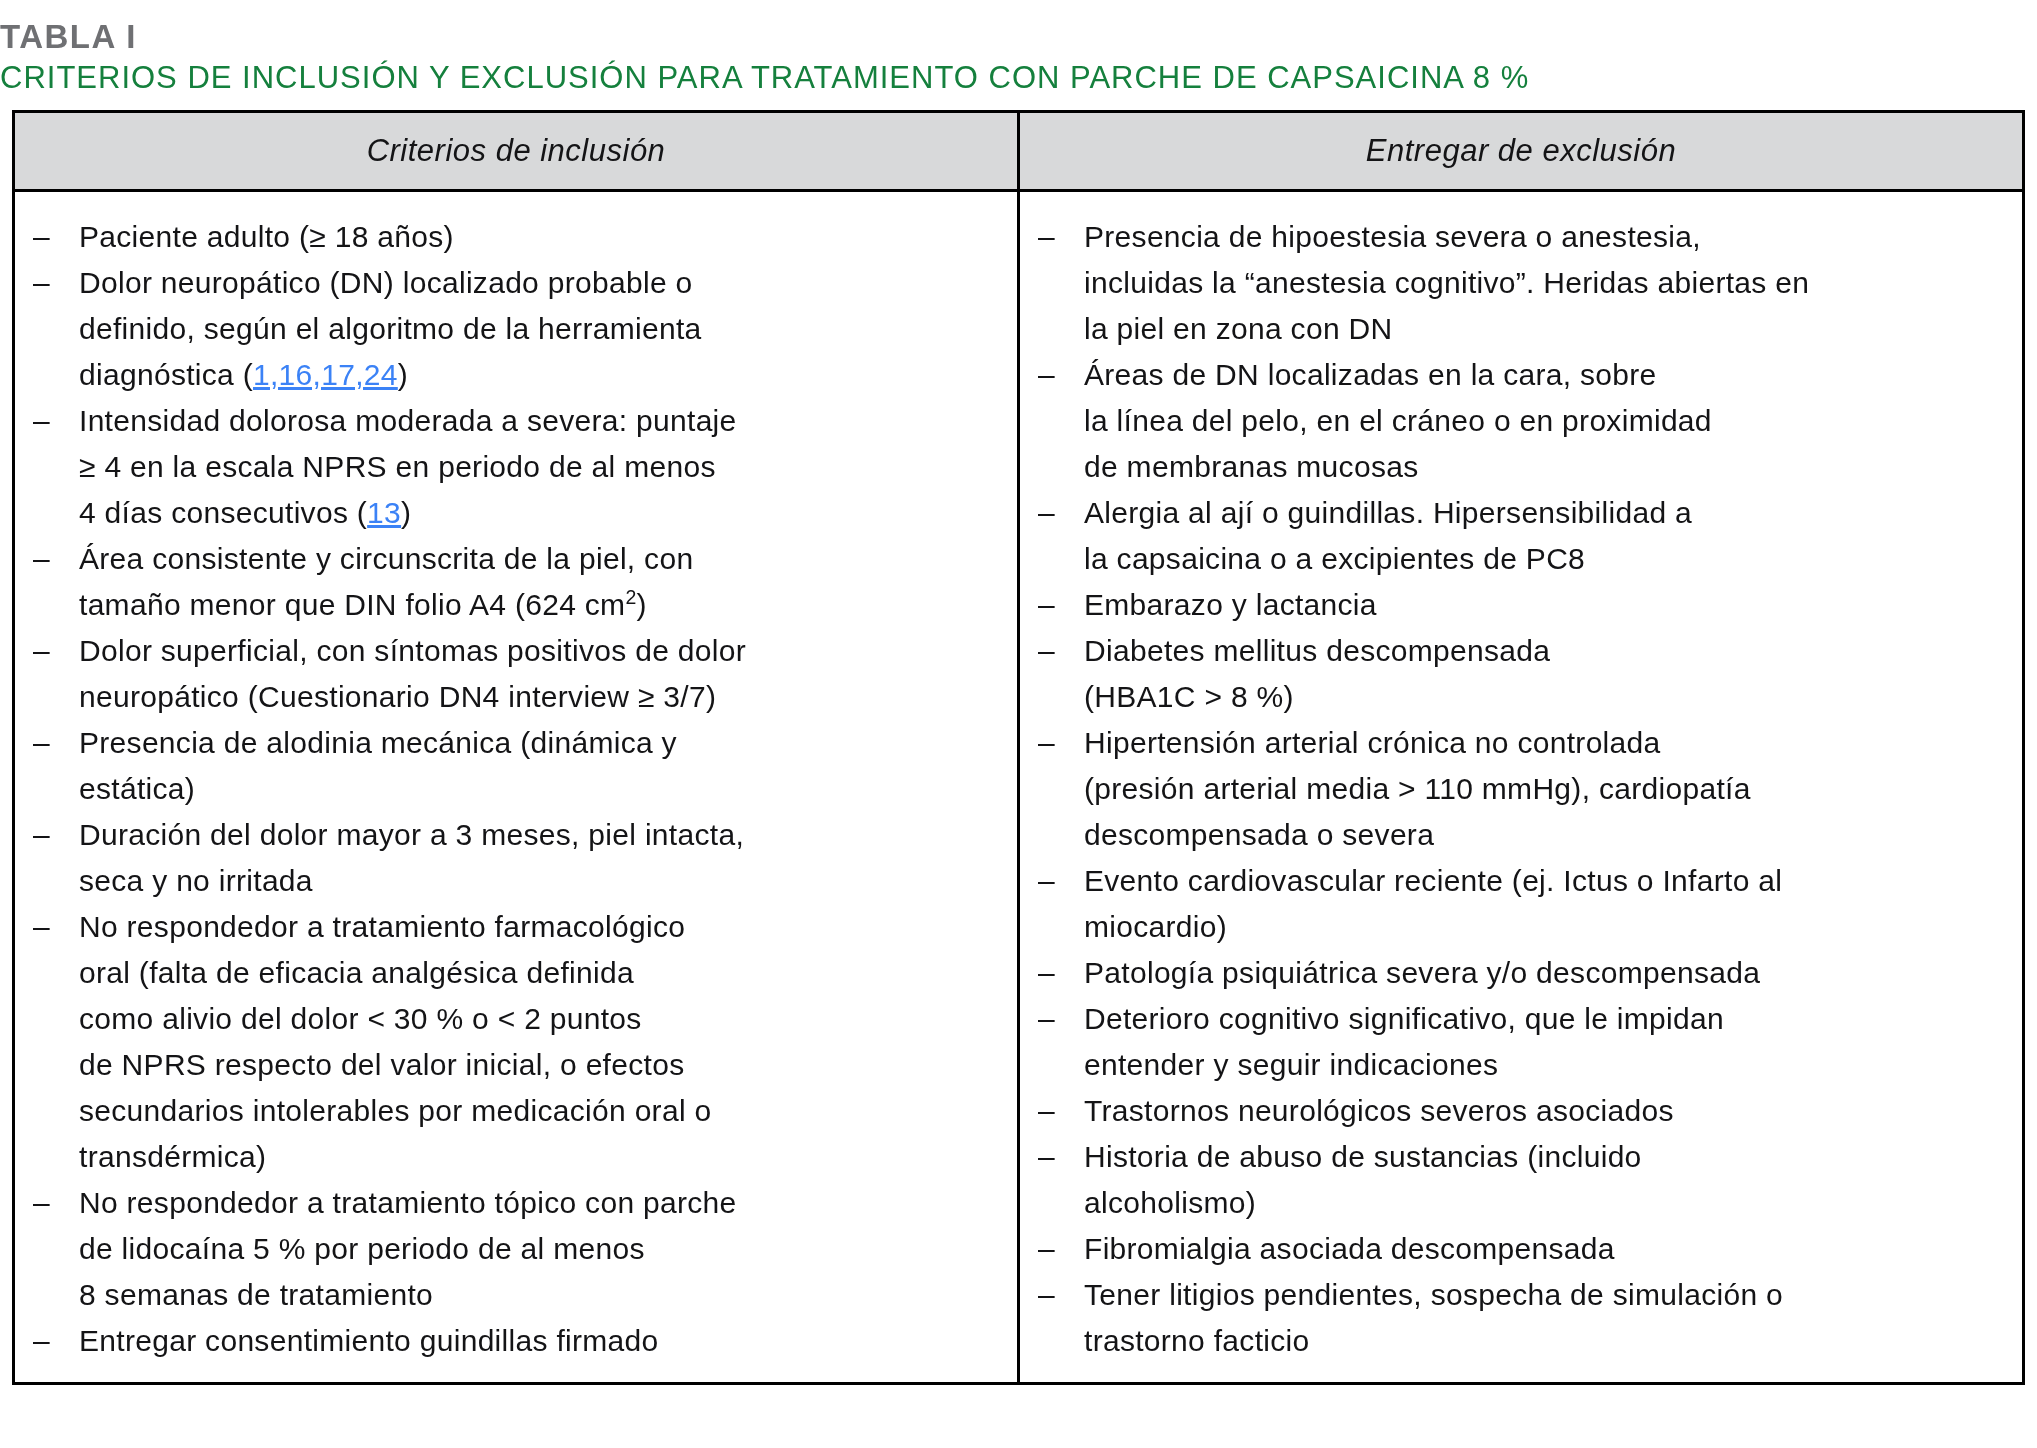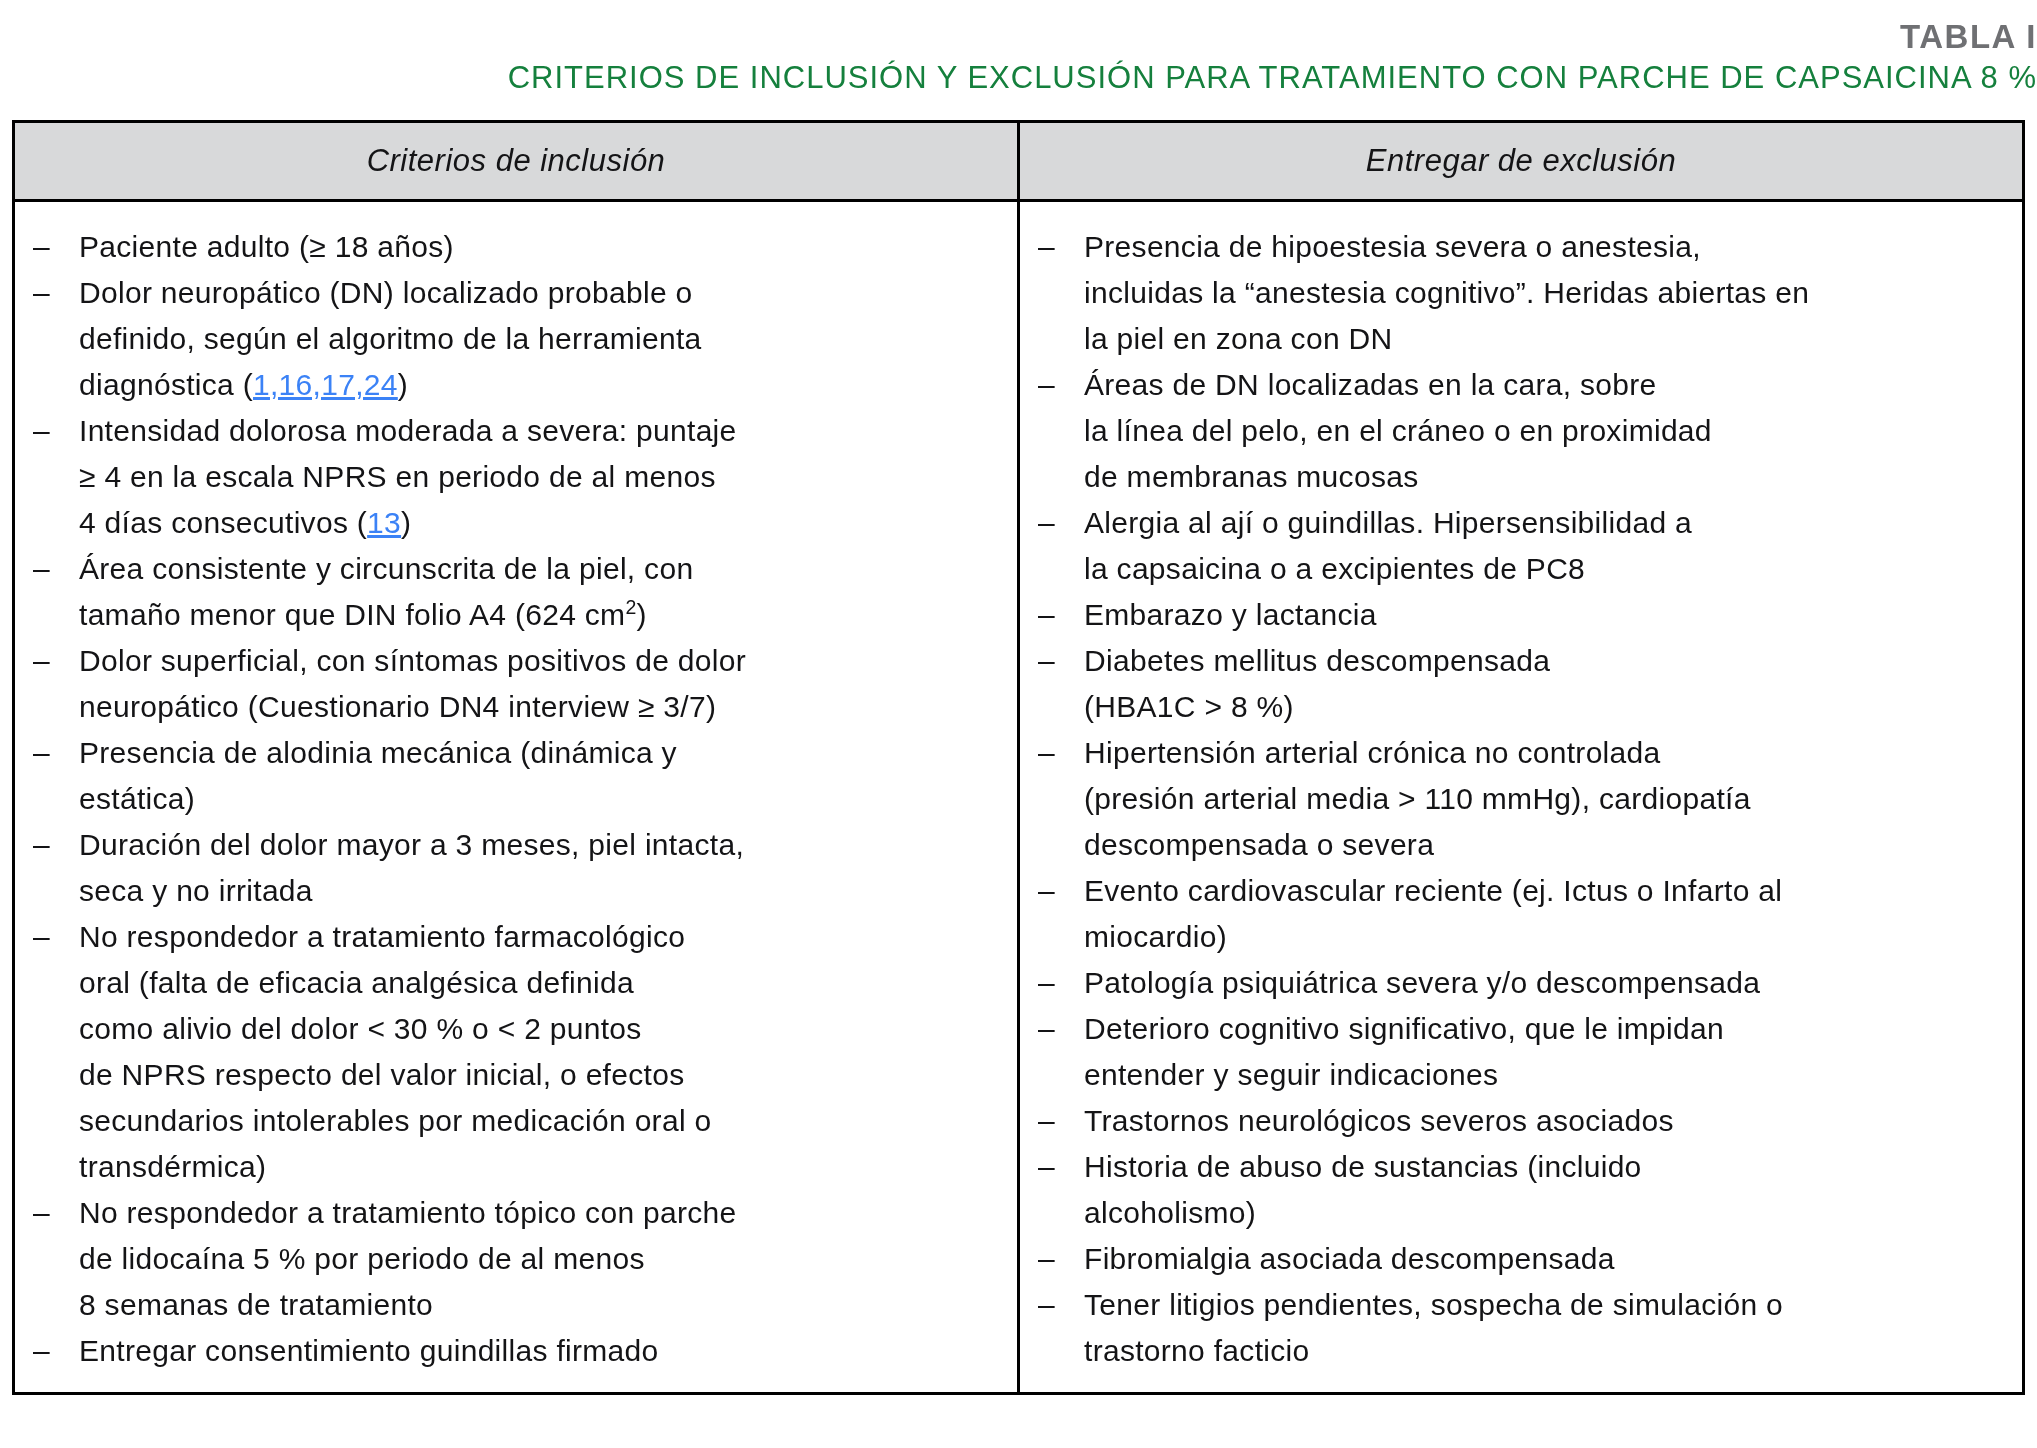--- a/index.html
+++ b/index.html
@@ -10,39 +10,39 @@
   .page {
     width: 2037px;
     height: 1448px;
     box-sizing: border-box;
     overflow: hidden;
     background: #ffffff;
     font-family: "Liberation Sans", sans-serif;
     color: #141416;
   }
   .title-block {
-    text-align: right;
+    text-align: left;
     padding-top: 16px;
   }
   .table-label {
     font-size: 33px;
     font-weight: bold;
     letter-spacing: 1.5px;
     color: #6f7073;
     line-height: 42px;
   }
   .caption {
     font-size: 31px;
     letter-spacing: 1px;
     color: #15803d;
     line-height: 40px;
   }
   table.criteria {
     width: 2013px;
-    margin: 22px auto 0 auto;
+    margin: 12px auto 0 auto;
     border-collapse: collapse;
     table-layout: fixed;
   }
   table.criteria, table.criteria th, table.criteria td {
     border: 3px solid #000000;
   }
   table.criteria th {
     background: #d8d9da;
     font-style: italic;
     font-weight: normal;

